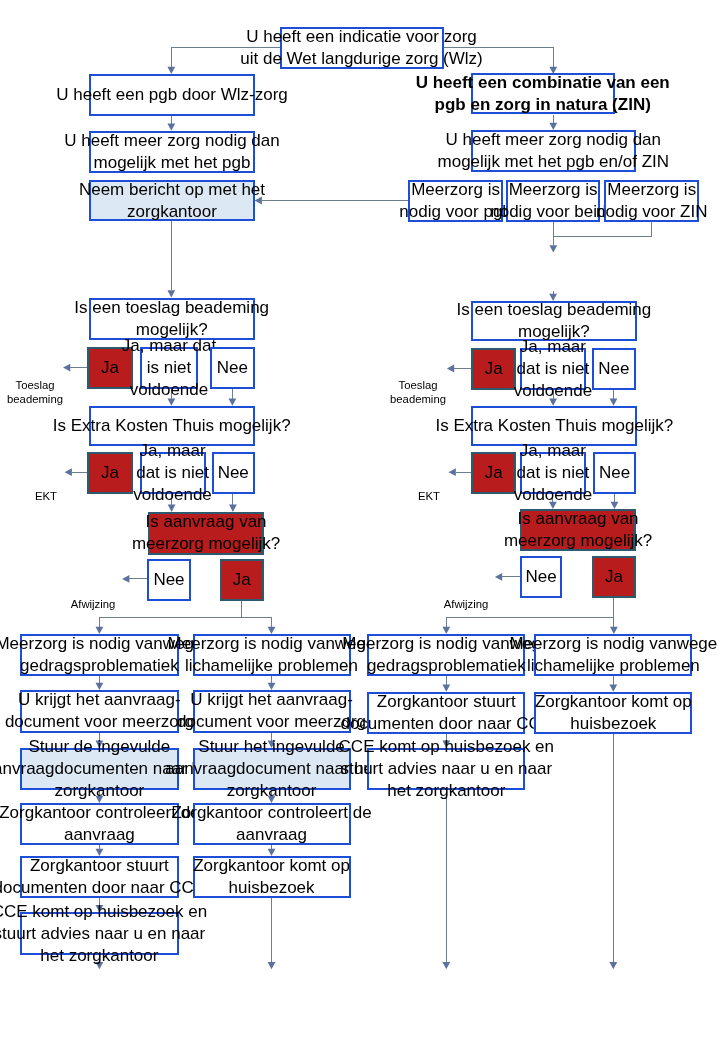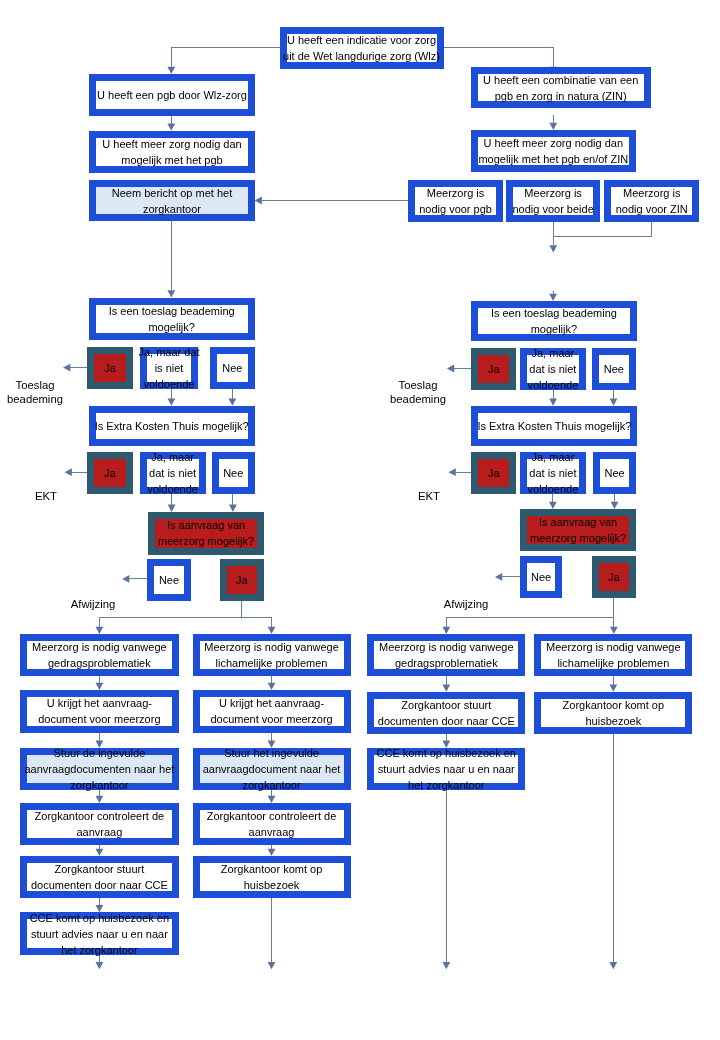--- a/index.html
+++ b/index.html
@@ -1,21 +1,21 @@
 <!DOCTYPE html>
 <html><head>
 <meta charset="utf-8">
 <title>Meerzorg stroomschema</title>
 <style>
   html,body{margin:0;padding:0;background:#ffffff;}
   body{width:720px;height:1040px;font-family:"Liberation Sans",sans-serif;overflow:hidden;}
   #stage{position:relative;width:720px;height:1040px;background:#ffffff;-webkit-font-smoothing:antialiased;}
-  .node{position:absolute;box-sizing:border-box;border:7px solid #1d4ed8;
+  .node{position:absolute;box-sizing:border-box;border:2px solid #1d4ed8;
         display:flex;align-items:center;justify-content:center;text-align:center;
-        color:#000;font-size:11px;line-height:16px;letter-spacing:0px;
+        color:#000;font-size:17px;line-height:22px;letter-spacing:0px;
         padding:0 1px;white-space:pre;background:#ffffff;}
   .fill-light{background:#dce8f4;}
   .fill-med{background:#b91c1c;border-color:#2e5a70;}
   .lbl{position:absolute;color:#000;font-size:11.3px;line-height:14.5px;
        text-align:center;letter-spacing:0px;white-space:pre;margin-top:24px;}
   svg#wires{position:absolute;left:0;top:0;width:720px;height:1040px;overflow:visible;}
 </style>
 </head>
 <body>
 
@@ -189,21 +189,21 @@
         <path d="M609.4,684.5 L617.1999999999999,684.5 L613.3,691.8 Z" fill="#5b729e"></path>
       </g>
       <g>
         <path d="M613.3,733 L613.3,961.9000000000001" fill="none" stroke="#69808c" stroke-width="1" shape-rendering="crispEdges"></path>
         <path d="M609.4,961.9000000000001 L617.1999999999999,961.9000000000001 L613.3,969.2 Z" fill="#5b729e"></path>
       </g>
     </svg>
 <div class="node" style="left: 279.5px; top: 26.9px; width: 164px; height: 42px;">U heeft een indicatie voor zorg
 uit de Wet langdurige zorg (Wlz)</div>
     <div class="node" style="left: 89.4px; top: 74px; width: 165.2px; height: 42px;">U heeft een pgb door Wlz-zorg</div>
-    <div class="node" style="left: 470.7px; top: 67px; width: 180px; height: 41.4px;">U heeft een combinatie van een
+    <div class="node" style="left: 470.7px; top: 73px; width: 144px; height: 41.4px; font-weight: bold;">U heeft een combinatie van een
 pgb en zorg in natura (ZIN)</div>
     <div class="node" style="left: 89.4px; top: 130.8px; width: 165.2px; height: 41.9px;">U heeft meer zorg nodig dan
 mogelijk met het pgb</div>
     <div class="node" style="left: 470.7px; top: 130.1px; width: 165.2px; height: 41.9px;">U heeft meer zorg nodig dan
 mogelijk met het pgb en/of ZIN</div>
     <div class="node fill-light" style="left: 89.4px; top: 180.4px; width: 165.2px; height: 40.4px;">Neem bericht op met het
 zorgkantoor</div>
     <div class="node" style="left: 408.3px; top: 180.2px; width: 94.5px; height: 42.3px;">Meerzorg is
 nodig voor pgb</div>
     <div class="node" style="left: 506.4px; top: 180.2px; width: 93.4px; height: 42.3px;">Meerzorg is

